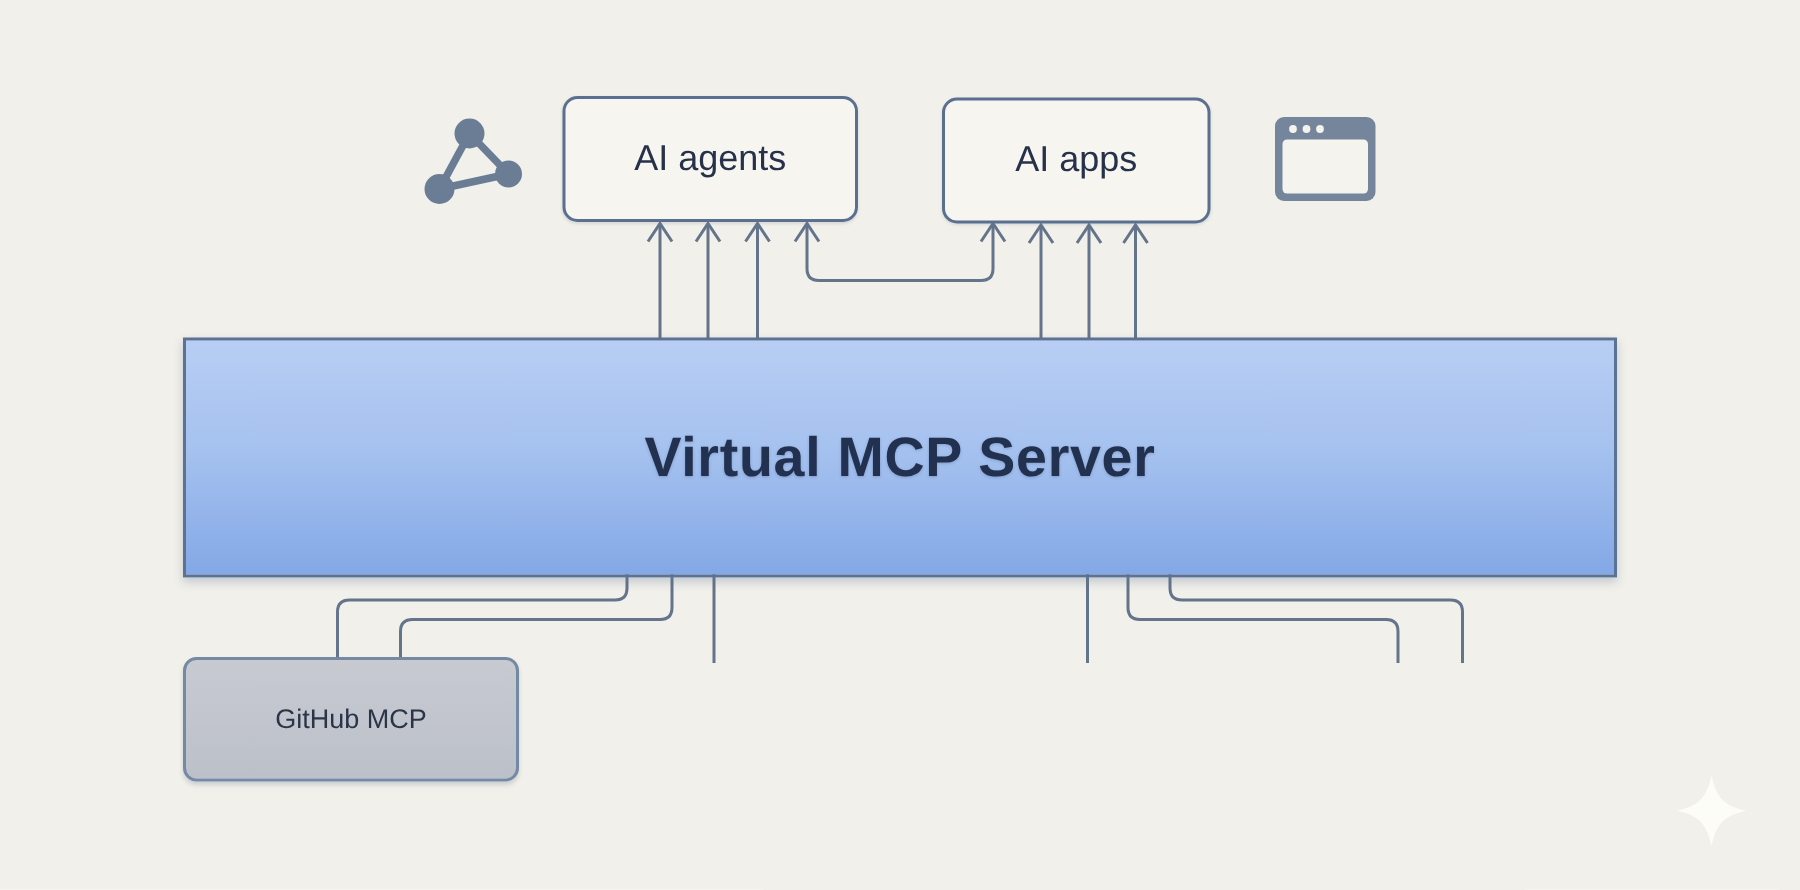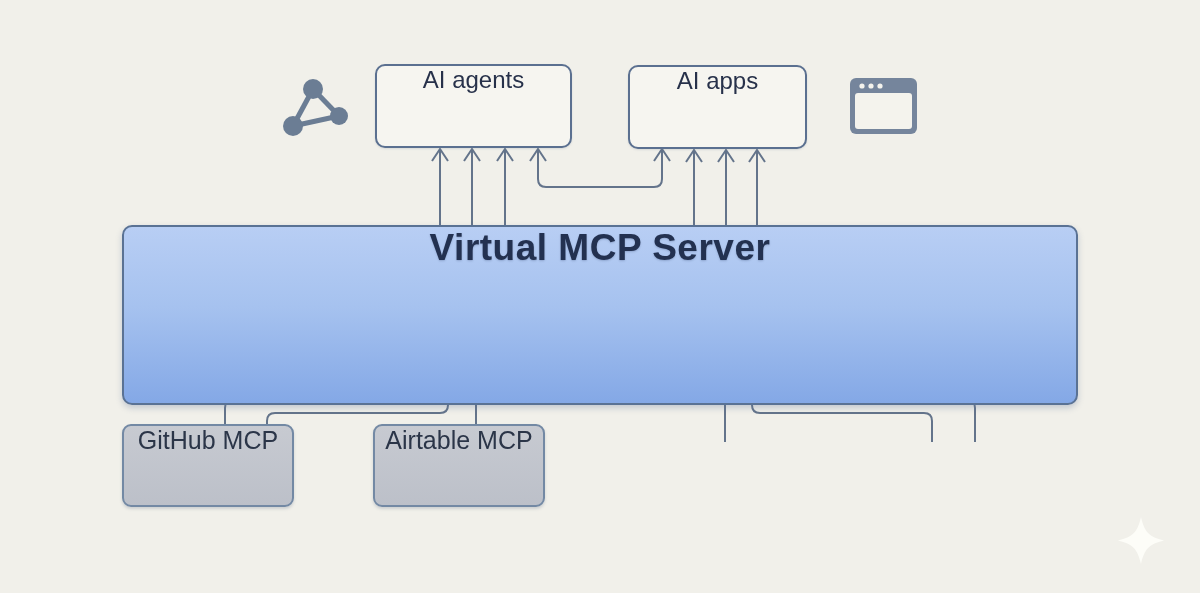--- a/index.html
+++ b/index.html
@@ -7,52 +7,53 @@
     position: relative;
     width: 1200px;
     height: 593px;
     background: #f1f0ea;
     font-family: "Liberation Sans", sans-serif;
     overflow: hidden;
   }
   .node {
     position: absolute;
     display: flex;
+    align-items: center;
     justify-content: center;
     box-sizing: border-box;
     text-align: center;
   }
   .ai-node {
     border: 2px solid #5b7090;
     border-radius: 10px;
     background: #f6f5f0;
     font-size: 24px;
     color: #27314a;
     box-shadow: 0 1px 2px rgba(100,115,140,0.18);
   }
   #node-ai-agents { left: 375px; top: 64px;  width: 197px; height: 84px; }
   #node-ai-apps   { left: 628px; top: 65px;  width: 179px; height: 84px; }
   .server-node {
-    left: 122px; top: 225px; width: 956px; height: 180px;
+    left: 122px; top: 225px; width: 956px; height: 160px;
     border: 2px solid #5a7294;
-    border-radius: 10px;
+    border-radius: 0;
     background: linear-gradient(180deg, #b8cef4 0%, #a6c2ef 45%, #84a8e6 100%);
     font-size: 37px;
     font-weight: bold;
     color: #233150;
     letter-spacing: 0.5px;
     box-shadow: 0 3px 6px rgba(90,110,150,0.30);
     text-shadow: 0 1px 2px rgba(40,60,100,0.25);
   }
   .mcp-node {
-    top: 424px; width: 172px; height: 83px;
+    top: 438px; width: 224px; height: 83px;
     background: linear-gradient(180deg, #c7cad1 0%, #bcc0c9 100%);
     border: 2px solid #7389a4;
     border-radius: 9px;
-    font-size: 25px;
+    font-size: 18px;
     color: #2b3548;
     box-shadow: 0 2px 3px rgba(100,115,140,0.25);
   }
   #node-github-mcp      { left: 122px; }
   #node-airtable-mcp    { left: 373px; }
   #node-internal-mcp    { left: 623px; }
   #node-third-party-mcp { left: 873px; }
   .overlay {
     position: absolute;
     left: 0; top: 0;
@@ -148,19 +149,16 @@
   </div>
 
   <div class="node server-node" id="node-virtual-mcp-server">
     <span>Virtual MCP Server</span>
   </div>
 
   <div class="node mcp-node" id="node-github-mcp">
     <span>GitHub MCP</span>
   </div>
 
-  <div class="node mcp-node" id="node-airtable-mcp">
-    <span>Airtable MCP</span>
-  </div>
 
 
 
 </div>
 
 </body></html>

